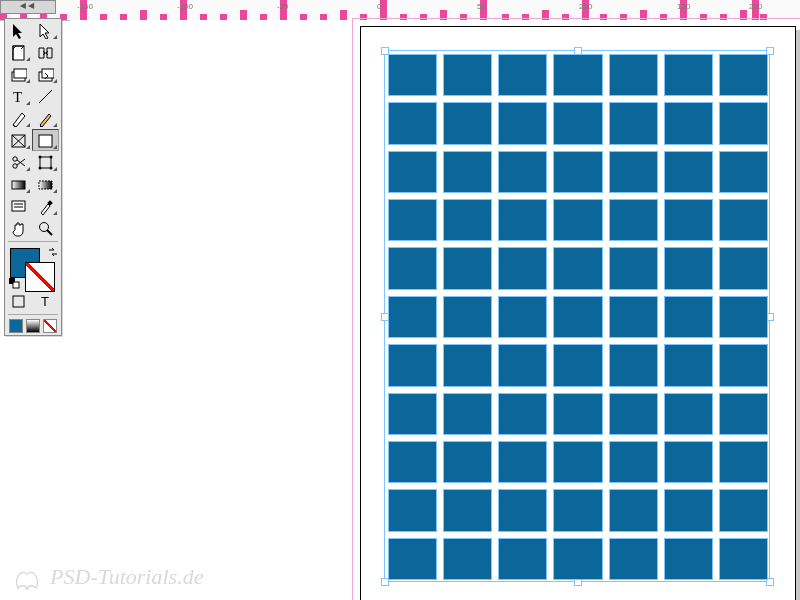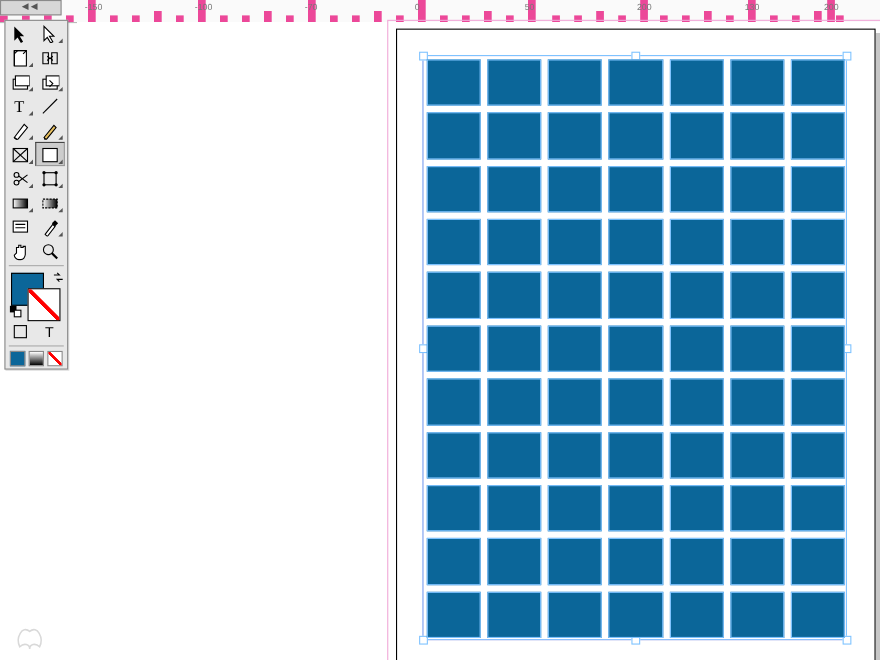--- a/index.html
+++ b/index.html
@@ -508,14 +508,14 @@
         <div class="cell" style="background: rgb(11, 102, 153);"></div>
         <div class="cell" style="background: rgb(11, 102, 153);"></div>
         <div class="cell" style="background: rgb(11, 102, 153);"></div>
       </div>
   </div>
 </div>
 
 <div class="watermark">
   <svg width="34" height="30" viewBox="0 0 34 30">
       <path d="M8 26 C4 18 10 6 17 12 C24 6 30 18 26 26 C22 22 17 24 17 28 C17 24 12 22 8 26 Z" fill="none" stroke="#d9d9d9" stroke-width="1.4"></path>
-    </svg>
+    </svg><span>PSD-Tutorials.de</span>
 </div>
 
 </body></html>

